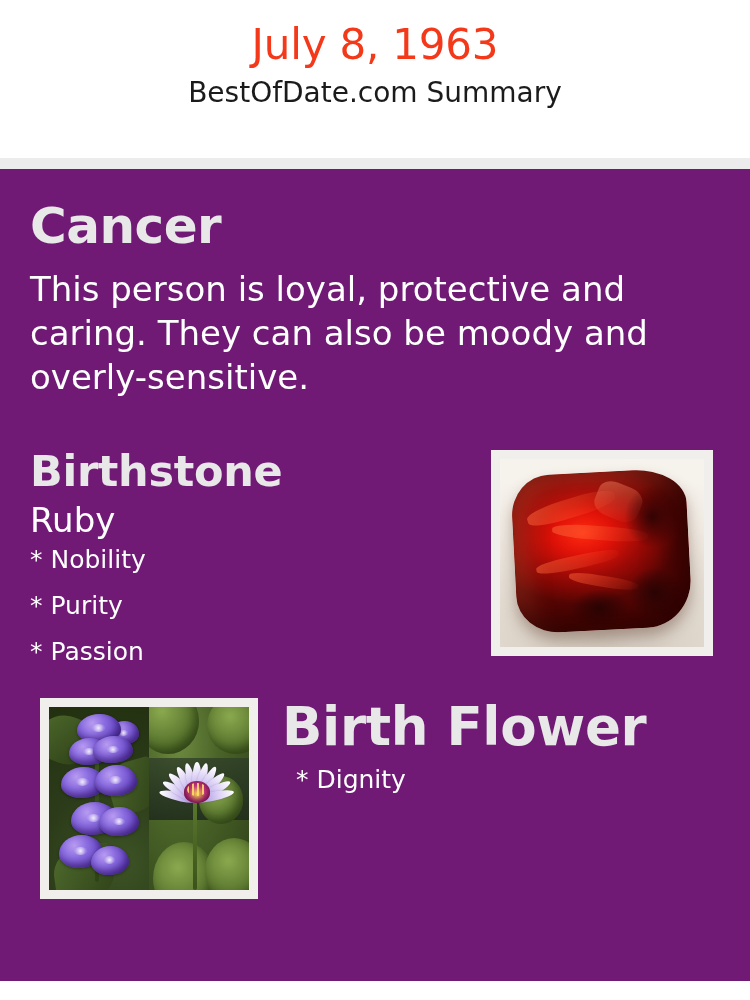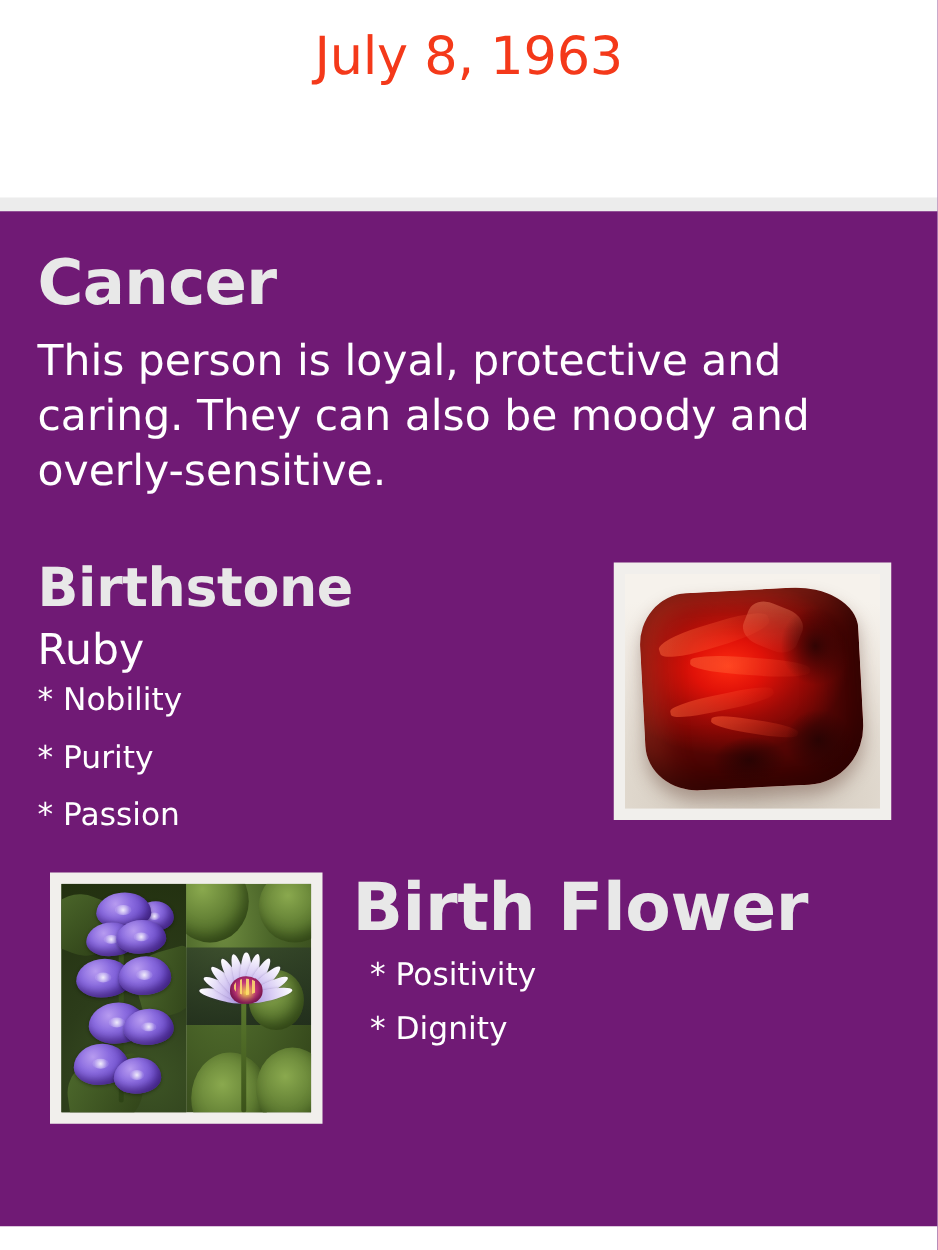--- a/index.html
+++ b/index.html
@@ -355,20 +355,21 @@
     border-radius: 50%;
   }
 </style>
 </head>
 <body>
 
 <div class="page">
 
   <div class="header">
     <h1 class="header-date">July 8, 1963</h1>
+    <div class="header-site">BestOfDate.com Summary</div>
   </div>
 
   <div class="divider-strip"></div>
 
   <div class="body-panel">
 
     <div class="zodiac-block">
       <h2 class="zodiac-name">Cancer</h2>
       <p class="zodiac-desc">This person is loyal, protective and caring. They can also be moody and overly-sensitive.</p>
     </div>
@@ -447,21 +448,20 @@
               </div>
             </div>
 
           </div>
         </div>
       </div>
 
       <div class="flower-text">
         <h2 class="flower-title">Birth Flower</h2>
         <ul class="flower-list">
-          <li class="trait-item">* Positivity</li>
           <li class="trait-item">* Dignity</li>
         </ul>
       </div>
 
     </div>
 
   </div>
 </div>
 
 </body></html>

